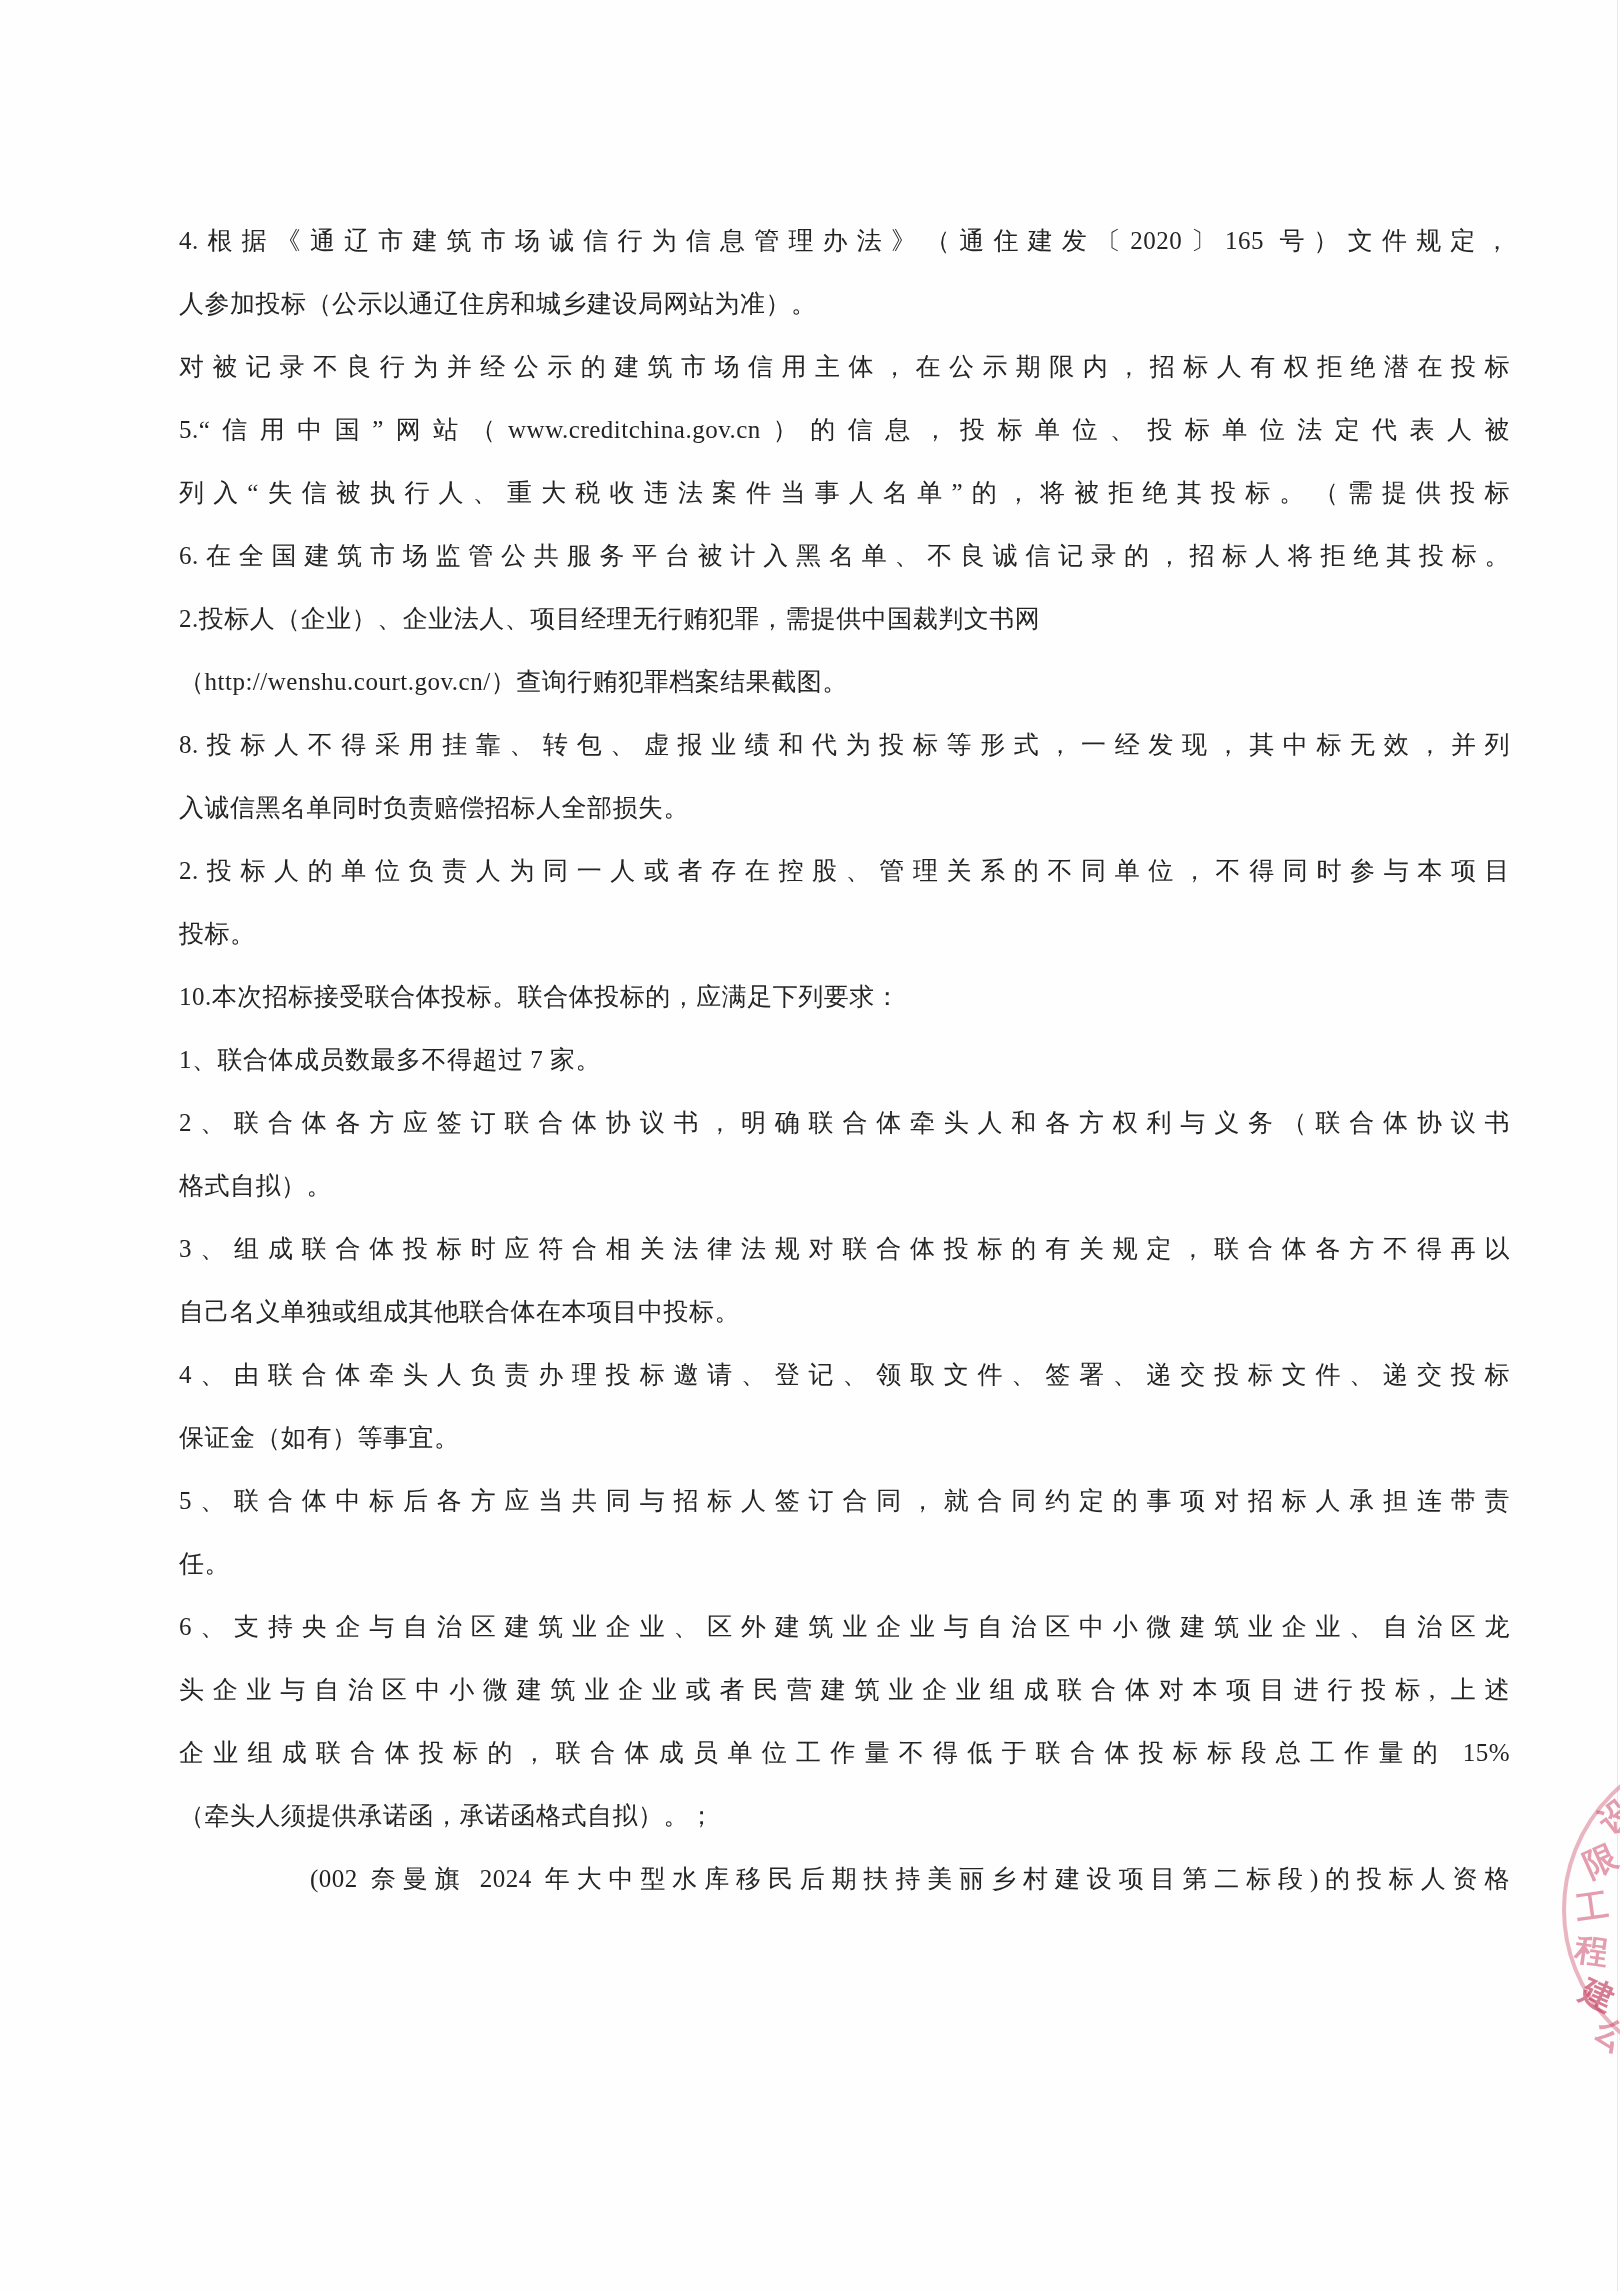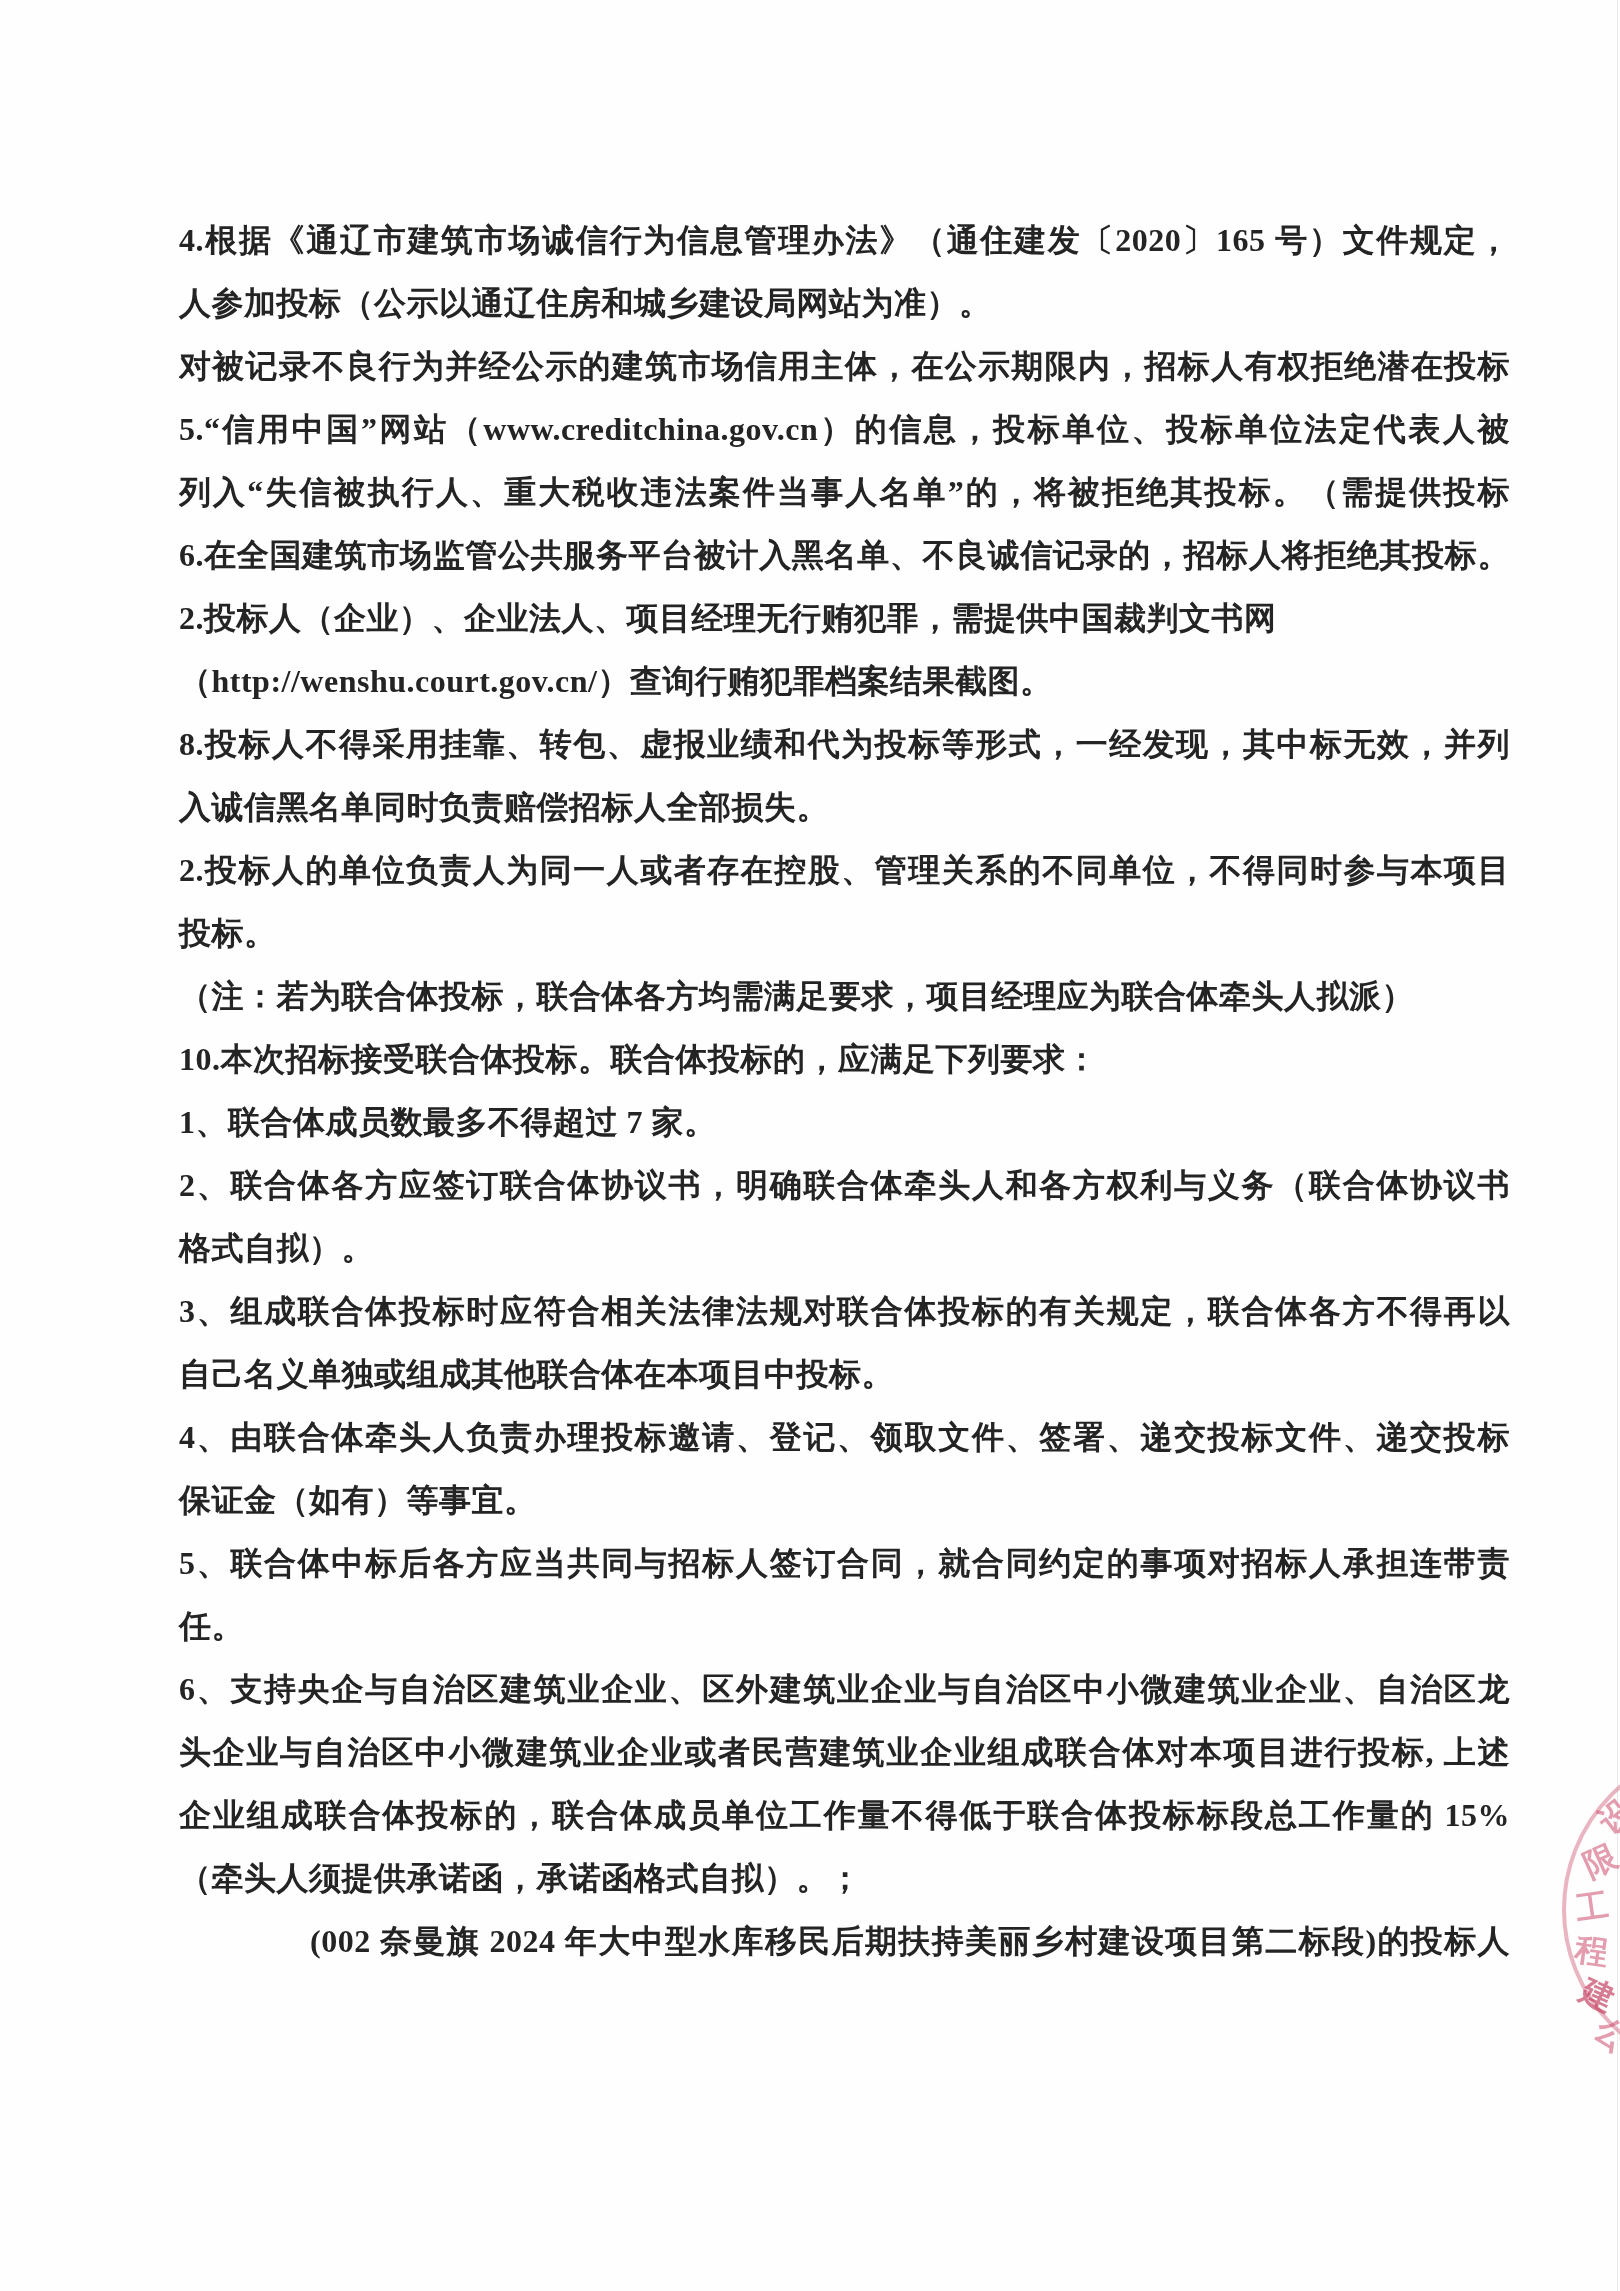--- a/index.html
+++ b/index.html
@@ -26,26 +26,25 @@
   }
   .textblock {
     position: absolute;
     left: 179px;
     top: 209px;
     width: 1331px;
   }
   .line {
     height: 63px;
     line-height: 63px;
-    font-size: 32px;
+    font-size: 25px;
     color: #242424;
     white-space: nowrap;
     text-align: left;
     letter-spacing: 0.5px;
-    font-weight: bold;
   }
   .line.fill {
     white-space: normal;
     text-align: justify;
     text-align-last: justify;
     overflow: hidden;
     height: 63px;
   }
   
   .stamp {
@@ -102,21 +101,20 @@
       <div class="line fill">对被记录不良行为并经公示的建筑市场信用主体，在公示期限内，招标人有权拒绝潜在投标</div>
       <div class="line fill">5.“信用中国”网站（www.creditchina.gov.cn）的信息，投标单位、投标单位法定代表人被</div>
       <div class="line fill">列入“失信被执行人、重大税收违法案件当事人名单”的，将被拒绝其投标。（需提供投标</div>
       <div class="line fill">6.在全国建筑市场监管公共服务平台被计入黑名单、不良诚信记录的，招标人将拒绝其投标。</div>
       <div class="line">2.投标人（企业）、企业法人、项目经理无行贿犯罪，需提供中国裁判文书网</div>
       <div class="line">（http://wenshu.court.gov.cn/）查询行贿犯罪档案结果截图。</div>
       <div class="line fill">8.投标人不得采用挂靠、转包、虚报业绩和代为投标等形式，一经发现，其中标无效，并列</div>
       <div class="line">入诚信黑名单同时负责赔偿招标人全部损失。</div>
       <div class="line fill">2.投标人的单位负责人为同一人或者存在控股、管理关系的不同单位，不得同时参与本项目</div>
       <div class="line">投标。</div>
-      <div class="line">（注：若为联合体投标，联合体各方均需满足要求，项目经理应为联合体牵头人拟派）</div>
       <div class="line">10.本次招标接受联合体投标。联合体投标的，应满足下列要求：</div>
       <div class="line">1、联合体成员数最多不得超过 7 家。</div>
       <div class="line fill">2、联合体各方应签订联合体协议书，明确联合体牵头人和各方权利与义务（联合体协议书</div>
       <div class="line">格式自拟）。</div>
       <div class="line fill">3、组成联合体投标时应符合相关法律法规对联合体投标的有关规定，联合体各方不得再以</div>
       <div class="line">自己名义单独或组成其他联合体在本项目中投标。</div>
       <div class="line fill">4、由联合体牵头人负责办理投标邀请、登记、领取文件、签署、递交投标文件、递交投标</div>
       <div class="line">保证金（如有）等事宜。</div>
       <div class="line fill">5、联合体中标后各方应当共同与招标人签订合同，就合同约定的事项对招标人承担连带责</div>
       <div class="line">任。</div>

